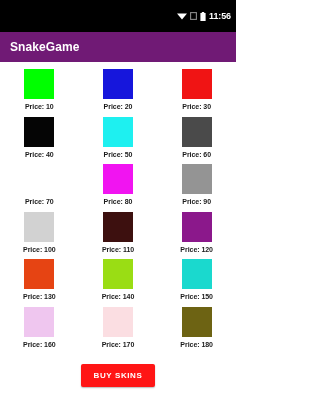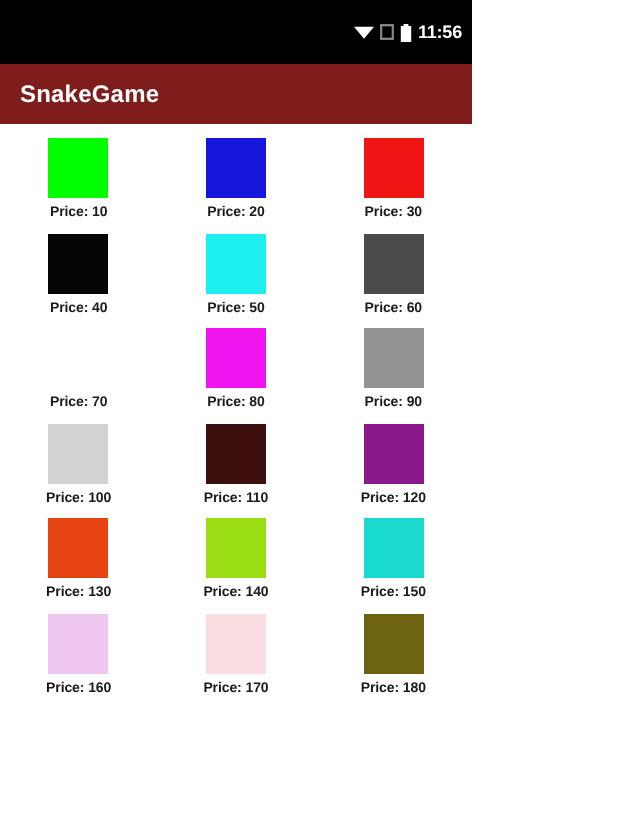--- a/index.html
+++ b/index.html
@@ -136,21 +136,21 @@
     <span>
       <svg width="6" height="9" viewBox="0 0 6 9">
           <rect x="1.8" y="0" width="2.4" height="1" fill="#ffffff"></rect>
           <rect x="0.4" y="1" width="5.2" height="8" fill="#ffffff"></rect>
         </svg>
     </span>
   </div>
   <span class="status-time">11:56</span>
 </div>
 
-<div class="app-bar" style="background: #7f1d1d;">
+<div class="app-bar" style="background: #701a75;">
   <span class="app-title">SnakeGame</span>
 </div>
 
 <div class="content">
 
   <div class="grid" id="skin-grid">
       <div class="cell">
         <div class="swatch" style="background: rgb(0, 255, 0);"></div>
         <div class="price-label">Price: 10</div>
       </div>
@@ -217,13 +217,16 @@
       <div class="cell">
         <div class="swatch" style="background: rgb(251, 222, 226);"></div>
         <div class="price-label">Price: 170</div>
       </div>
       <div class="cell">
         <div class="swatch" style="background: rgb(109, 99, 19);"></div>
         <div class="price-label">Price: 180</div>
       </div>
     </div>
 
+  <div class="buy-row">
+    <button class="buy-button" style="background: rgb(255, 21, 21);">BUY SKINS</button>
+  </div>
 </div>
 
 </body></html>

